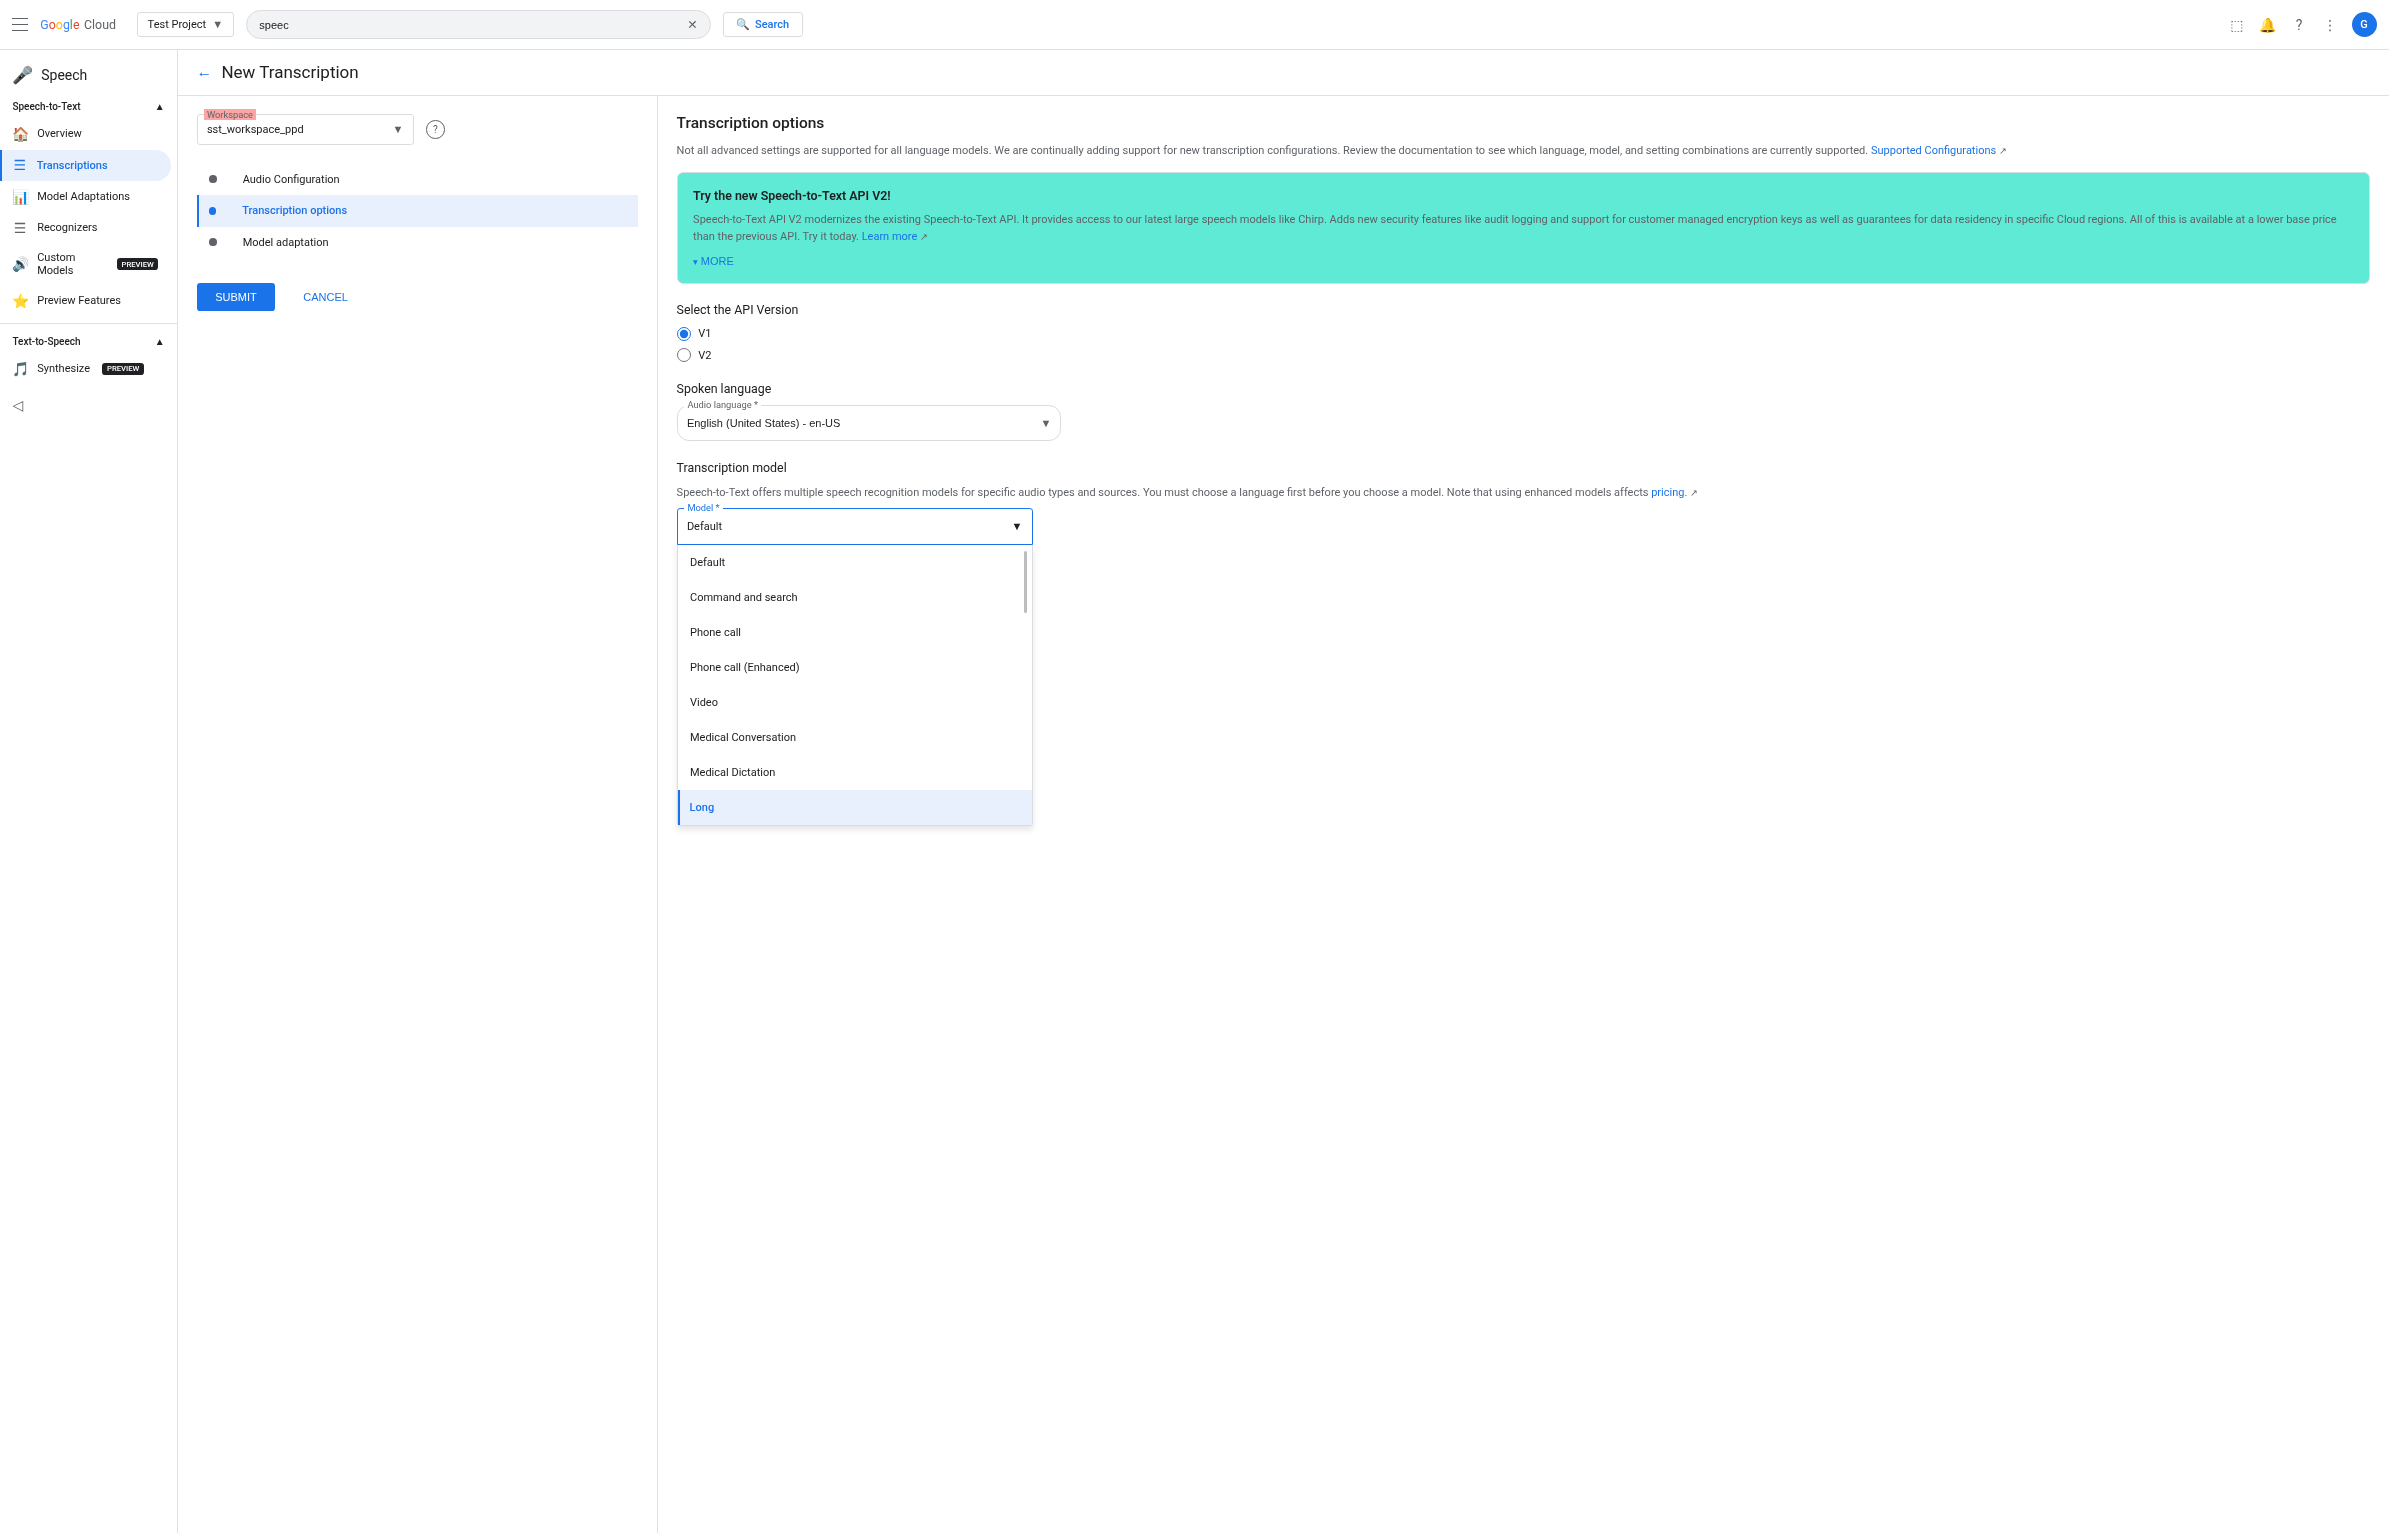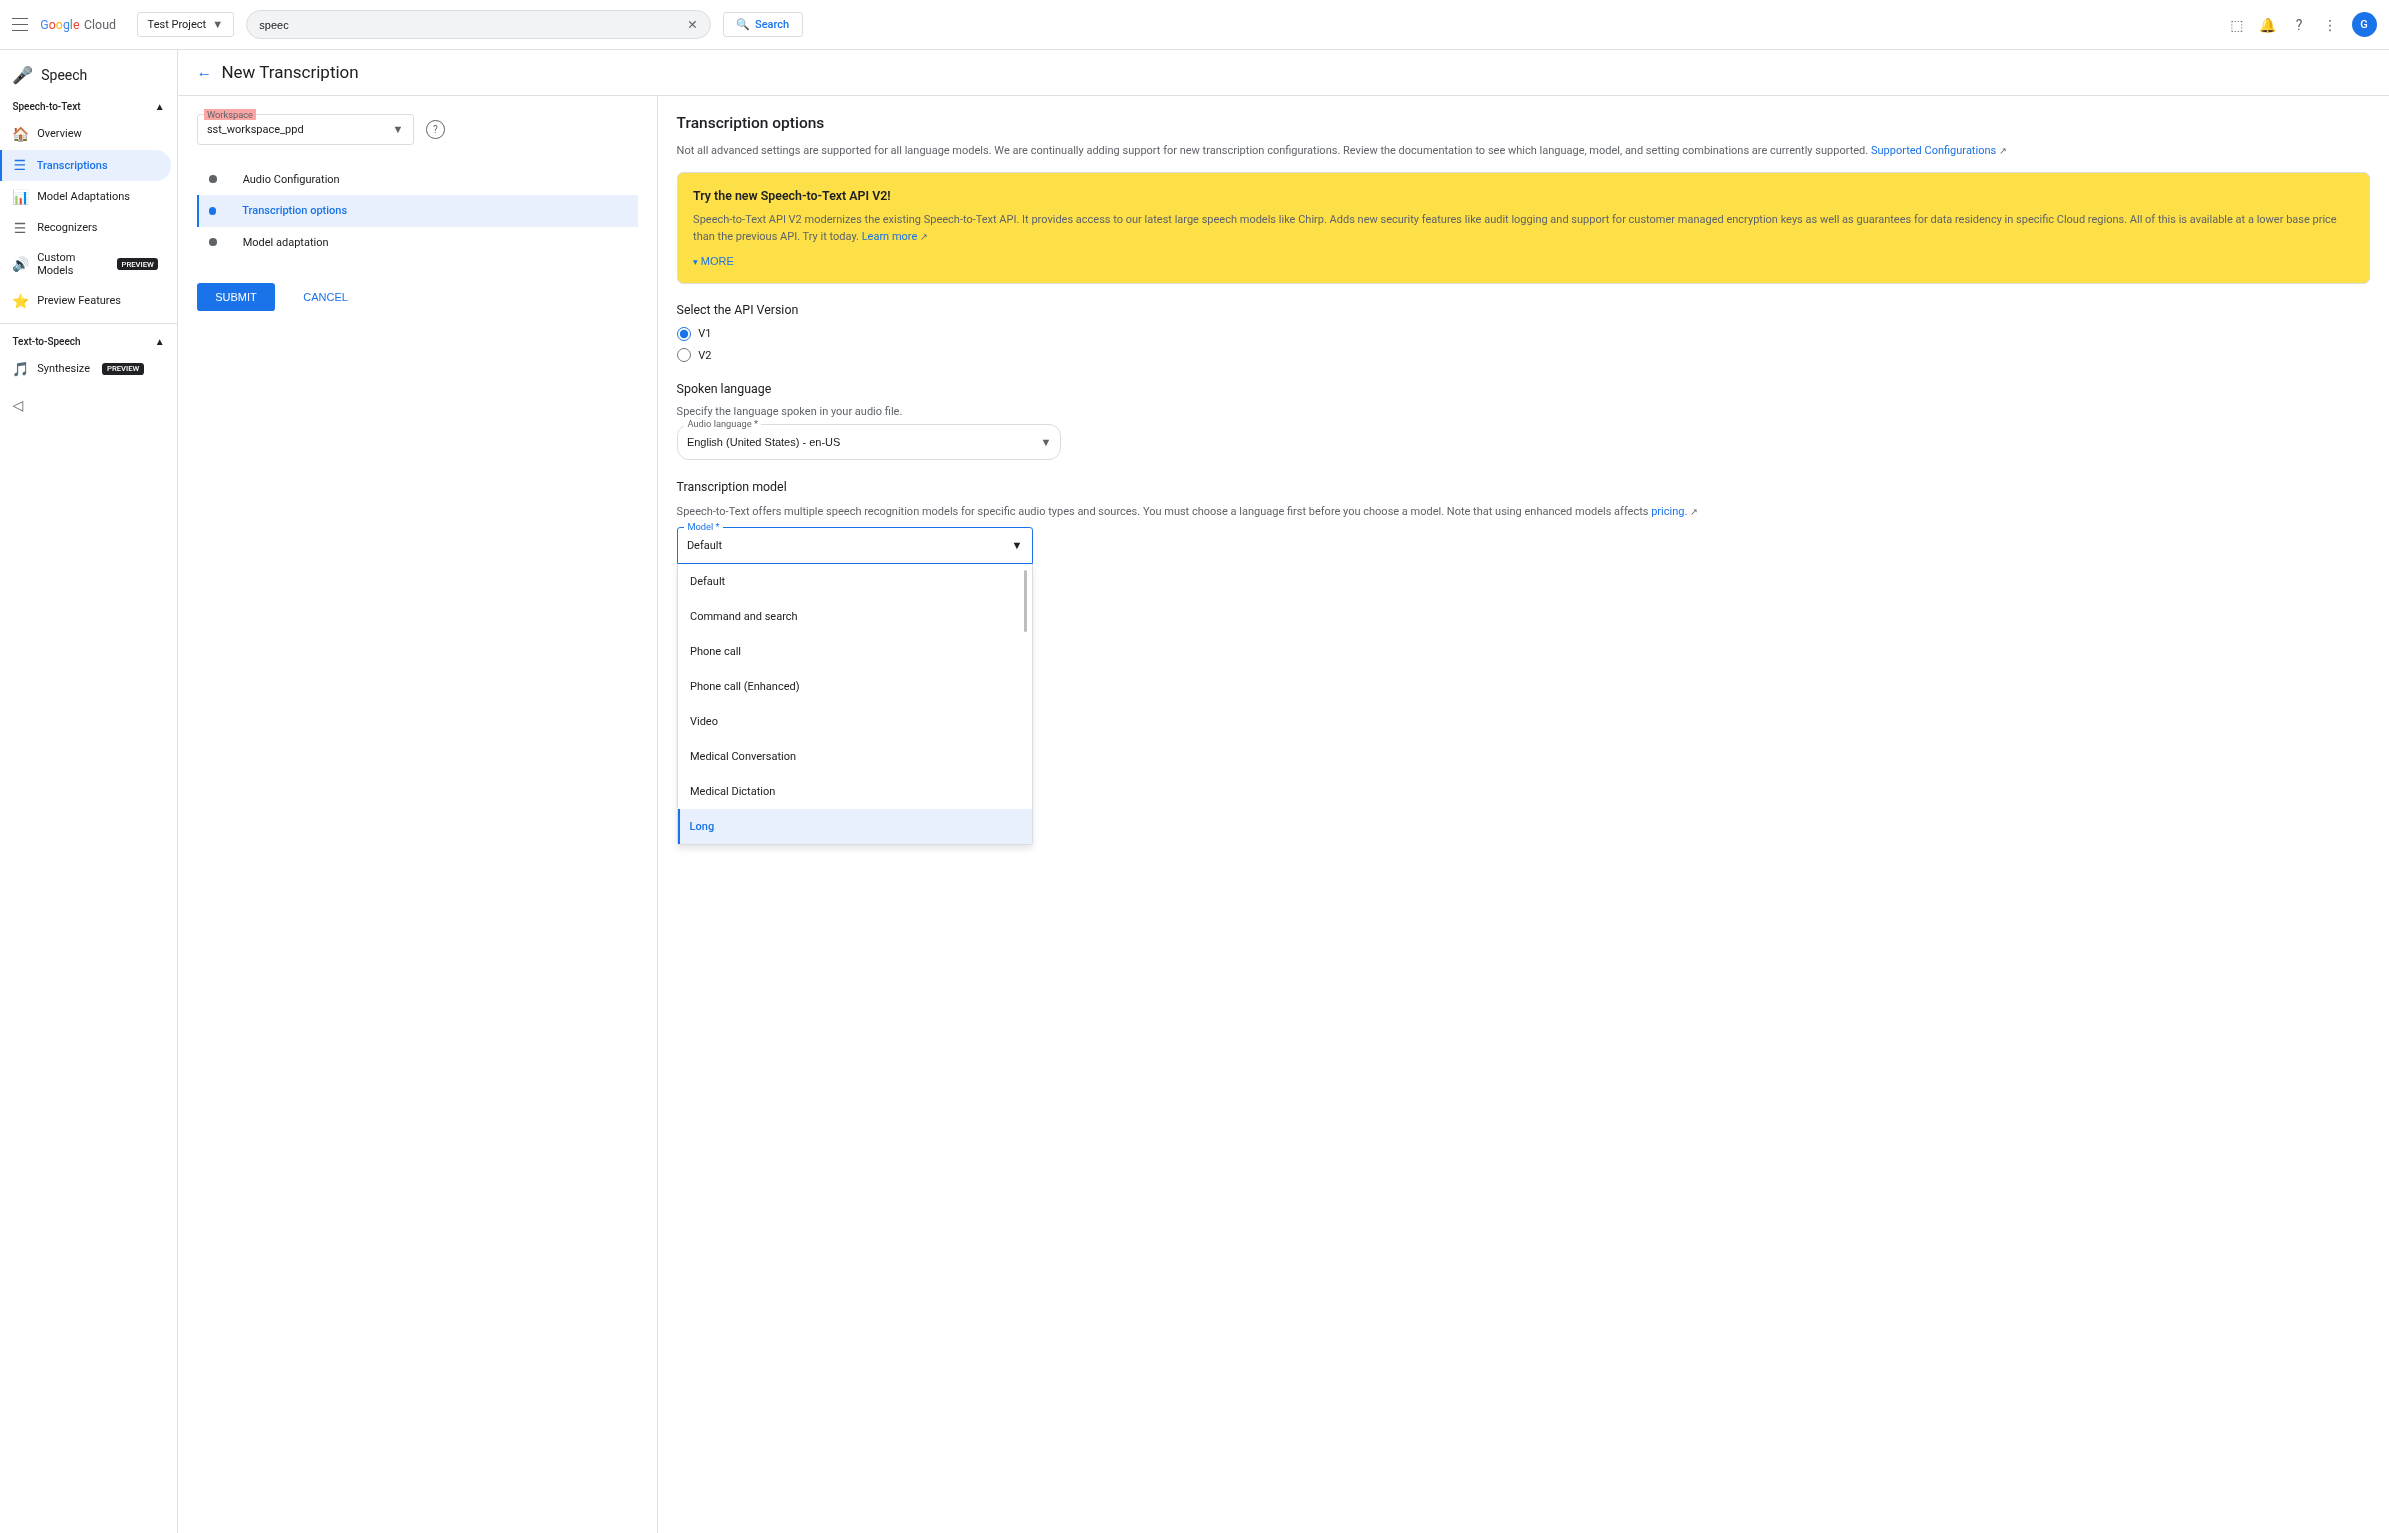--- a/index.html
+++ b/index.html
@@ -70,21 +70,21 @@
     .action-buttons { display: flex; gap: 9.3px; margin-top: 6.2px; }
     .btn-submit { background: #1a73e8; color: #fff; border: none; border-radius: 3.1px; padding: 7.7px 18.6px; font-size: 11px; font-weight: 500; cursor: pointer; }
     .btn-cancel { background: transparent; color: #1a73e8; border: none; border-radius: 3.1px; padding: 7.7px 18.6px; font-size: 11px; font-weight: 500; cursor: pointer; }
 
     
     .section-title { font-size: 15.5px; font-weight: 500; color: #202124; margin-bottom: 9.3px; }
     .section-desc { font-size: 11px; color: #5f6368; line-height: 1.6; margin-bottom: 12.4px; }
     .section-link { color: #1a73e8; text-decoration: none; }
 
     
-    .v2-banner { border: 0.8px solid #dadce0; border-radius: 6.2px; padding: 15.5px; margin-bottom: 18.6px; background: #fde047; }
+    .v2-banner { border: 0.8px solid #dadce0; border-radius: 6.2px; padding: 15.5px; margin-bottom: 18.6px; background: #5eead4; }
     .v2-banner-title { font-size: 12.4px; font-weight: 600; color: #202124; margin-bottom: 7.7px; }
     .v2-banner-desc { font-size: 11px; color: #5f6368; line-height: 1.6; margin-bottom: 9.3px; }
     .v2-more-btn { display: flex; align-items: center; gap: 3.1px; color: #1a73e8; font-size: 11px; cursor: pointer; background: none; border: none; padding: 0; }
     .chevron-down { font-size: 9.3px; }
 
     
     .api-version-section { margin-bottom: 18.6px; }
     .subsection-title { font-size: 12.4px; font-weight: 400; color: #202124; margin-bottom: 9.3px; }
     .radio-group { display: flex; flex-direction: column; gap: 7.7px; }
     .radio-item { display: flex; align-items: center; gap: 7.7px; cursor: pointer; }
@@ -284,21 +284,20 @@
             </label>
             <label class="radio-item">
               <input type="radio" class="radio-input" name="api_version" style="">
               <span class="radio-label">V2</span>
             </label>
           </div>
         </div>
 
         <div class="spoken-lang-section">
           <div class="subsection-title">Spoken language</div>
-          <p class="spoken-lang-desc">Specify the language spoken in your audio file.</p>
           <div class="form-field">
             <div class="form-select-wrapper">
               <span class="form-field-label">Audio language *</span>
               <select class="form-select">
                 <option value="en-US">English (United States) - en-US</option>
                 <option value="en-GB">English (United Kingdom) - en-GB</option>
                 <option value="es-ES">Spanish (Spain) - es-ES</option>
                 <option value="fr-FR">French (France) - fr-FR</option>
               </select>
               <span class="form-select-arrow">▼</span>

